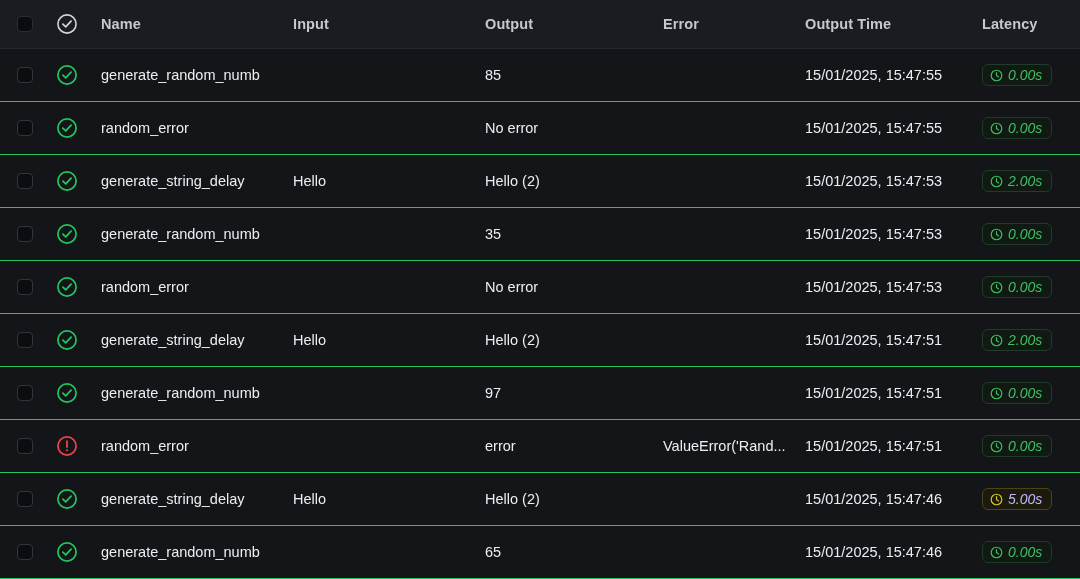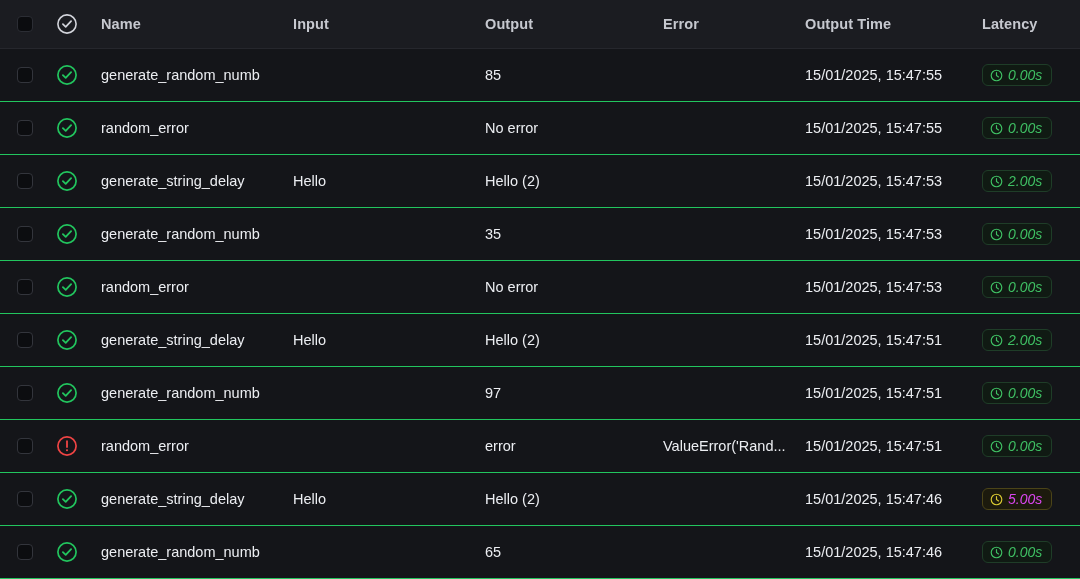--- a/index.html
+++ b/index.html
@@ -115,21 +115,21 @@
     font-style: italic;
   }
   .latency-badge svg { display: block; flex: 0 0 auto; }
 
   .latency-badge.green {
     color: #3fbf63;
     background: #101a13;
     border: 1px solid #1f3d28;
   }
   .latency-badge.amber {
-    color: #d946ef;
+    color: #c4b5fd;
     background: #1c1a0d;
     border: 1px solid #4b4418;
   }
 </style>
 </head>
 <body>
 
 <div class="trace-table">
 
   <div class="table-header">

